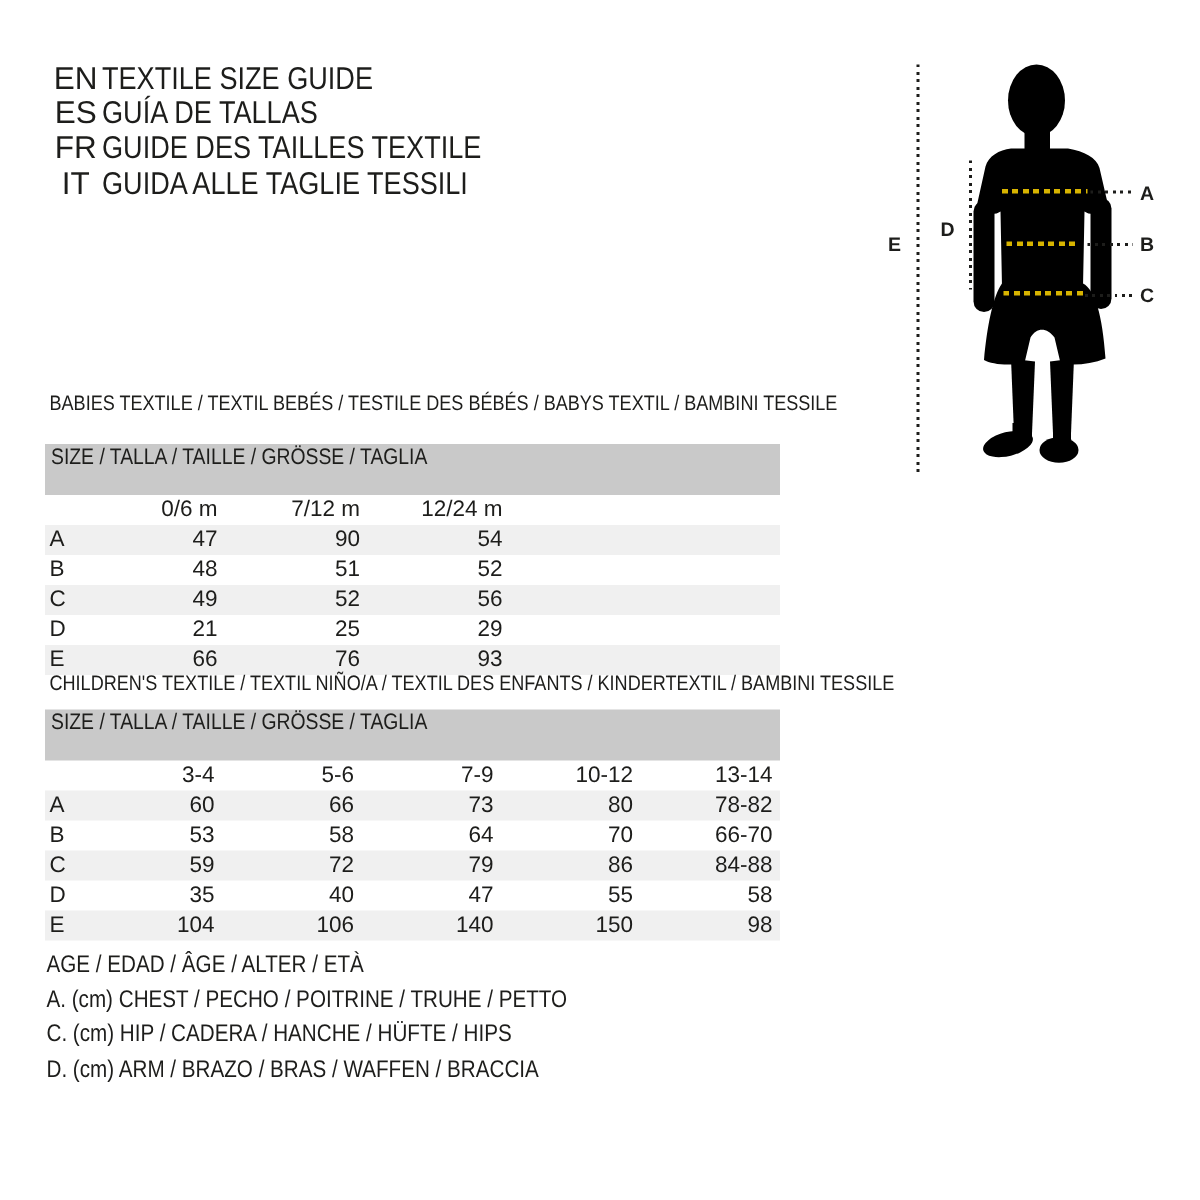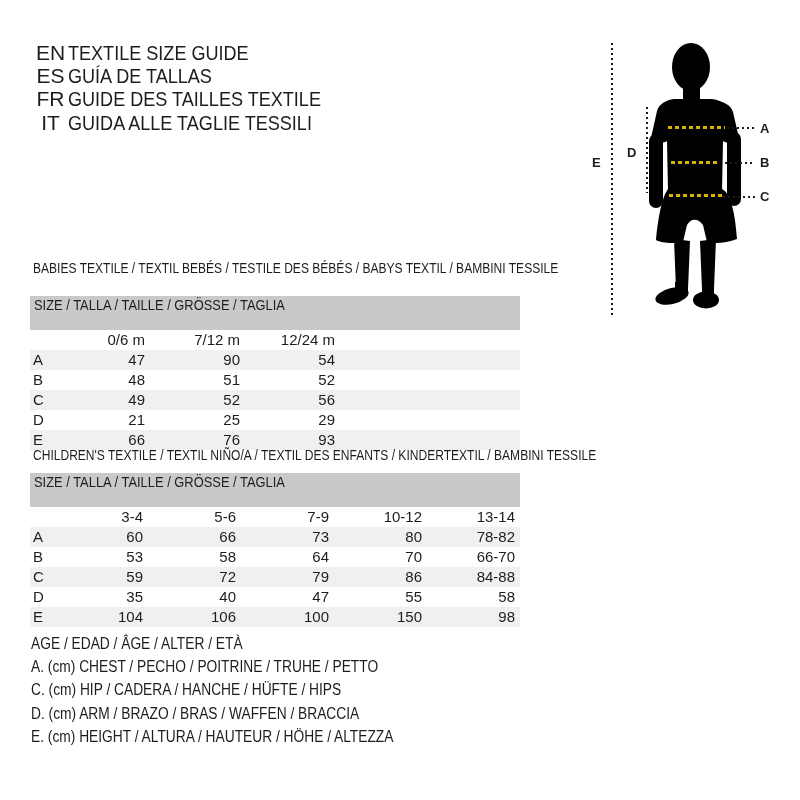--- a/index.html
+++ b/index.html
@@ -190,25 +190,24 @@
     <div class="cell">35</div>
     <div class="cell">40</div>
     <div class="cell">47</div>
     <div class="cell">55</div>
     <div class="cell">58</div>
   </div>
   <div class="trow grid-c alt">
     <div class="cell rlabel">E</div>
     <div class="cell">104</div>
     <div class="cell">106</div>
-    <div class="cell">100</div>
+    <div class="cell">140</div>
     <div class="cell">150</div>
     <div class="cell">98</div>
   </div>
 </div>
 
 <div class="abs" style="left:31px;top:632px;">
   <div class="legend-line"><span class="cond">AGE / EDAD / ÂGE / ALTER / ETÀ</span></div>
   <div class="legend-line"><span class="cond">A. (cm) CHEST / PECHO / POITRINE / TRUHE / PETTO</span></div>
   <div class="legend-line"><span class="cond">C. (cm) HIP / CADERA / HANCHE / HÜFTE / HIPS</span></div>
   <div class="legend-line"><span class="cond">D. (cm) ARM / BRAZO / BRAS / WAFFEN / BRACCIA</span></div>
-  <div class="legend-line"><span class="cond">E. (cm) HEIGHT / ALTURA / HAUTEUR / HÖHE / ALTEZZA</span></div>
 </div>
 
 </body></html>

